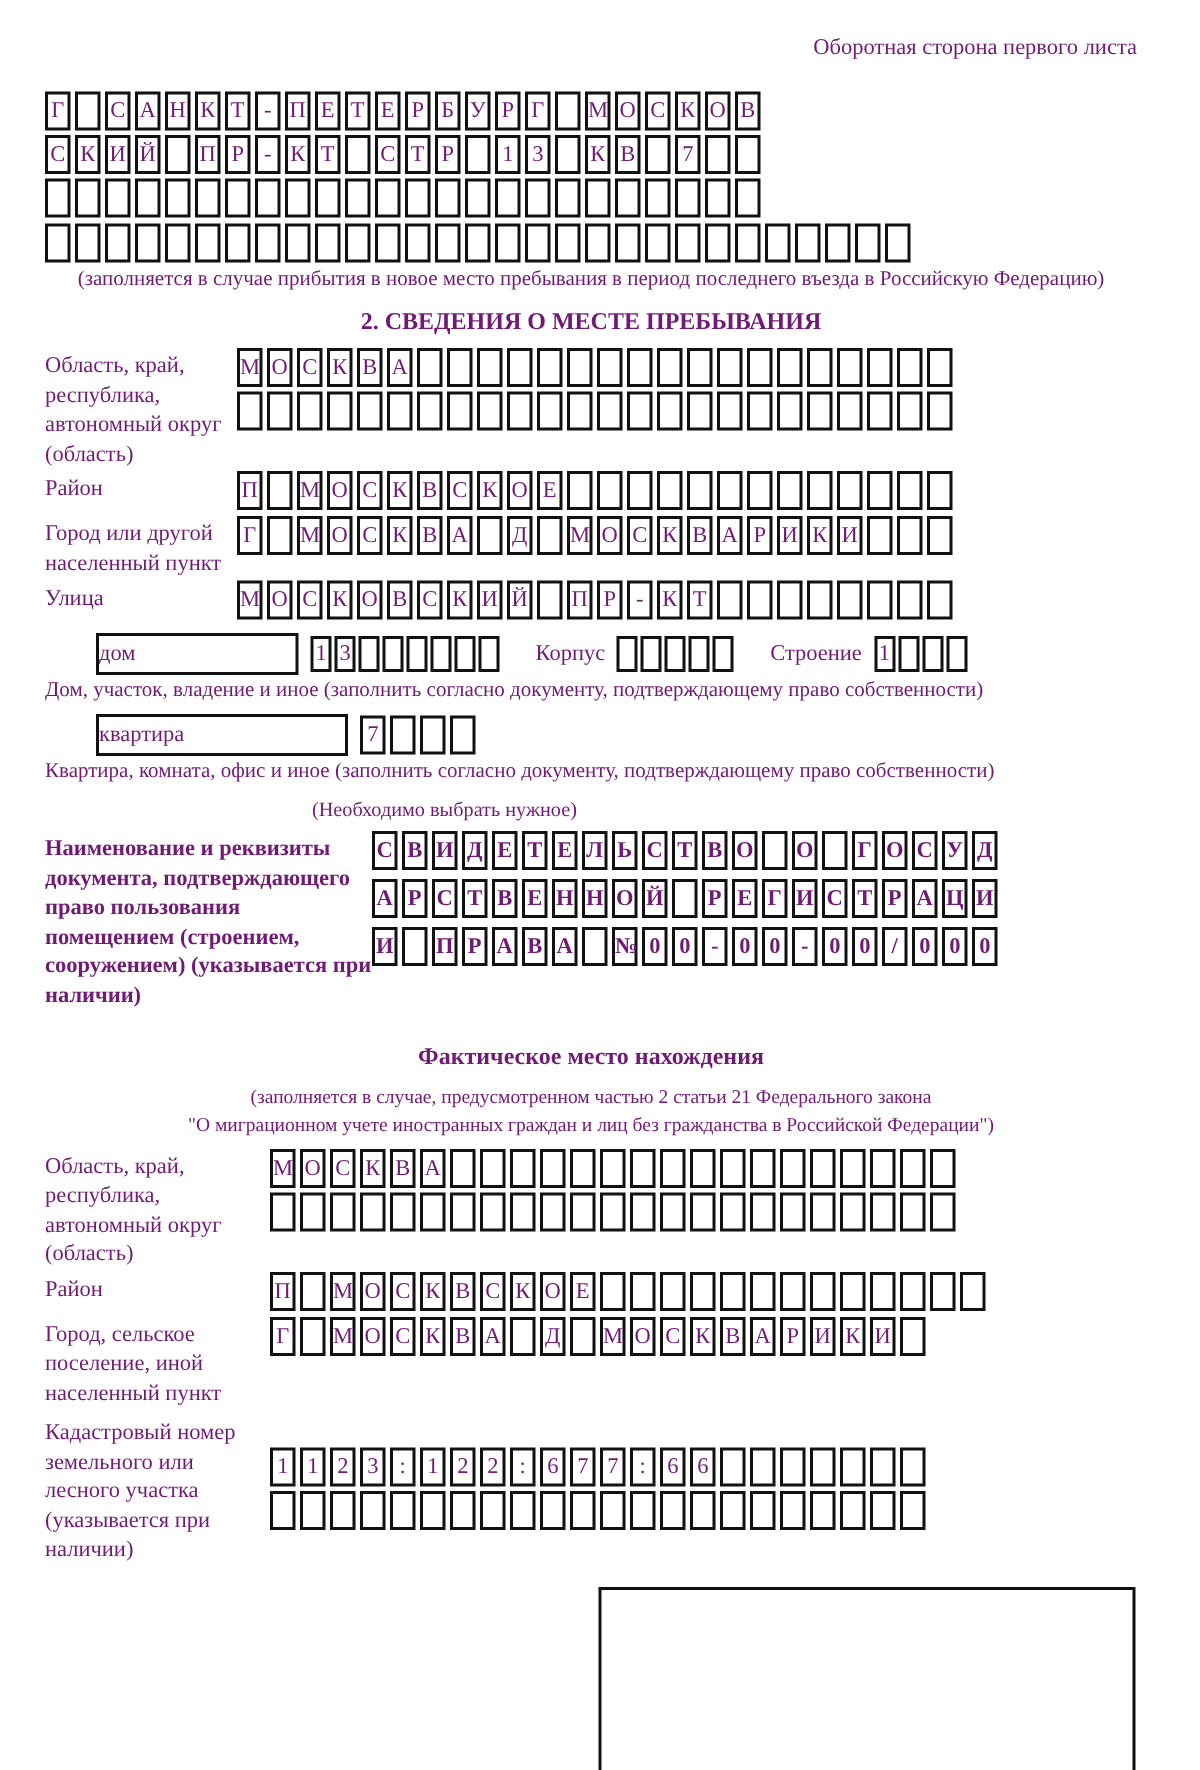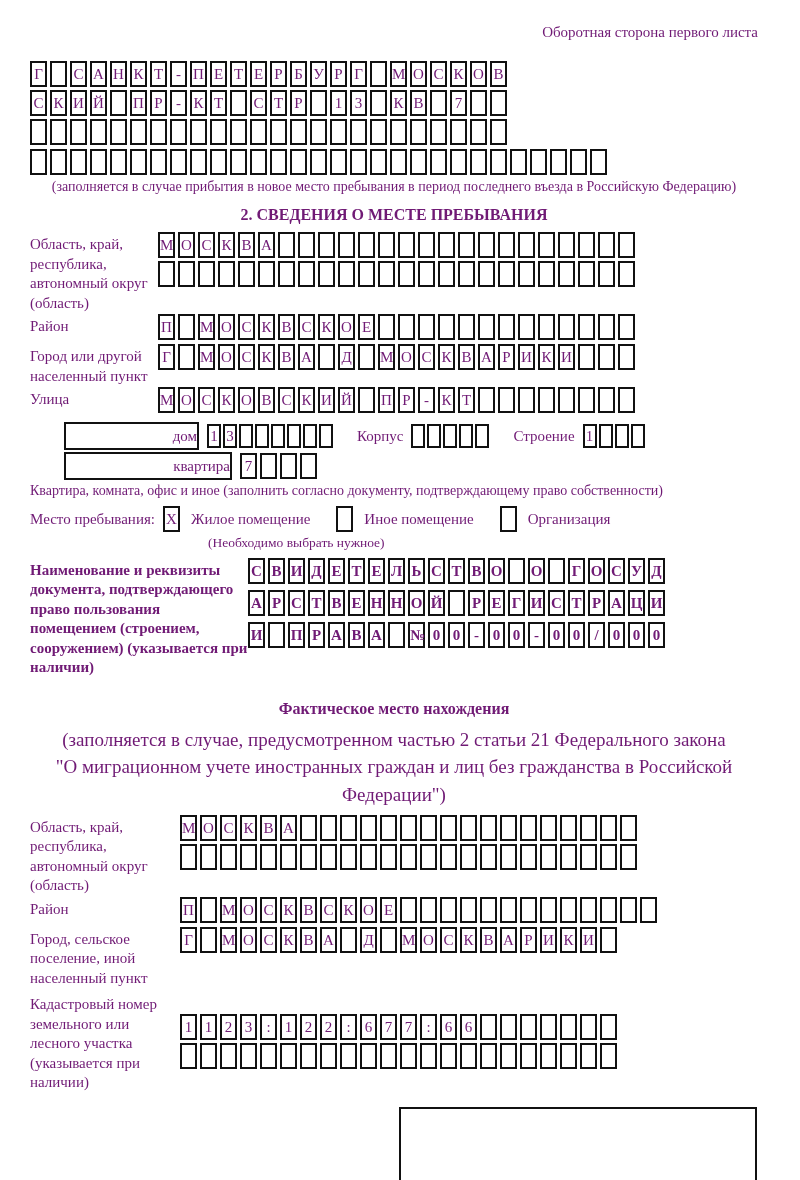--- a/index.html
+++ b/index.html
@@ -22,27 +22,27 @@
   .cell {
     display: inline-block; width: 17px; height: 26px; line-height: 23px;
     border: 2px solid #111; margin-right: 3px; text-align: center;
     font-size: 15px; font-family: "Liberation Serif", serif; vertical-align: top;
     background: #fff;
   }
   .sm .cell { width: 14px; height: 24px; line-height: 21px; margin-right: 2px; }
 
   .boxfield {
     display: inline-block; border: 2px solid #111; height: 28px; line-height: 25px;
-    text-align: right; font-size: 15px; vertical-align: top; background: #fff;
+    text-align: left; font-size: 15px; vertical-align: top; background: #fff;
   }
 
   .caption { font-size: 14px; line-height: 1.3; margin: 2px 0 6px 0; }
   .center { text-align: center; }
   .h-bold { text-align: center; font-weight: bold; font-size: 16px; margin: 10px 0 8px 0; }
-  .note-c { text-align: center; font-size: 19px; line-height: 1.45; margin-bottom: 6px; }
+  .note-c { text-align: center; font-size: 13px; line-height: 1.45; margin-bottom: 6px; }
 
   .inlinefields { font-size: 15px; display: flex; align-items: center; gap: 8px; margin: 10px 0 2px 0; flex-wrap: nowrap; }
   .inlinefields .cellrow { margin-bottom: 0; }
   .opt-label { margin-right: 18px; }
 
   .stamp-wrap { width: 400px; margin-left: 348px; margin-top: 14px; }
   .stamp-box { width: 358px; height: 172px; border: 2px solid #111; margin: 0 auto 6px auto; background: #fff; }
 </style>
 </head>
 <body>
@@ -87,36 +87,28 @@
     </div>
 
     <div class="inlinefields" style="margin-left:34px; margin-top:6px;">
       <span class="boxfield" style="width:135px;">дом</span>
       <span class="cellrow sm"><span class="cell">1</span><span class="cell">3</span><span class="cell"></span><span class="cell"></span><span class="cell"></span><span class="cell"></span><span class="cell"></span><span class="cell"></span></span>
       <span style="margin-left:14px;">Корпус</span>
       <span class="cellrow sm"><span class="cell"></span><span class="cell"></span><span class="cell"></span><span class="cell"></span><span class="cell"></span></span>
       <span style="margin-left:14px;">Строение</span>
       <span class="cellrow sm"><span class="cell">1</span><span class="cell"></span><span class="cell"></span><span class="cell"></span></span>
     </div>
+    <div class="caption">Дом, участок, владение и иное (заполнить согласно документу, подтверждающему право собственности)</div>
 
     <div class="inlinefields" style="margin-left:34px; margin-top:2px;">
       <span class="boxfield" style="width:168px;">квартира</span>
       <span class="cellrow"><span class="cell">7</span><span class="cell"></span><span class="cell"></span><span class="cell"></span></span>
     </div>
     <div class="caption">Квартира, комната, офис и иное (заполнить согласно документу, подтверждающему право собственности)</div>
 
-    <div class="inlinefields" style="margin-top:6px;">
-      <span>Место пребывания:</span>
-      <span class="cellrow"><span class="cell">X</span></span>
-      <span class="opt-label">Жилое помещение</span>
-      <span class="cellrow"><span class="cell"></span></span>
-      <span class="opt-label">Иное помещение</span>
-      <span class="cellrow"><span class="cell"></span></span>
-      <span class="opt-label">Организация</span>
-    </div>
     <div class="caption" style="margin-left:178px; font-size:13.5px;">(Необходимо выбрать нужное)</div>
 
     <div class="row" style="margin-top:4px;font-weight:bold;">
       <div class="label w218">Наименование и реквизиты документа, подтверждающего право пользования помещением (строением, сооружением) (указывается при наличии)</div>
       <div class="cellcol">
         <div class="cellrow" style="margin-bottom:6px;"><span class="cell">С</span><span class="cell">В</span><span class="cell">И</span><span class="cell">Д</span><span class="cell">Е</span><span class="cell">Т</span><span class="cell">Е</span><span class="cell">Л</span><span class="cell">Ь</span><span class="cell">С</span><span class="cell">Т</span><span class="cell">В</span><span class="cell">О</span><span class="cell"></span><span class="cell">О</span><span class="cell"></span><span class="cell">Г</span><span class="cell">О</span><span class="cell">С</span><span class="cell">У</span><span class="cell">Д</span></div>
         <div class="cellrow" style="margin-bottom:6px;"><span class="cell">А</span><span class="cell">Р</span><span class="cell">С</span><span class="cell">Т</span><span class="cell">В</span><span class="cell">Е</span><span class="cell">Н</span><span class="cell">Н</span><span class="cell">О</span><span class="cell">Й</span><span class="cell"></span><span class="cell">Р</span><span class="cell">Е</span><span class="cell">Г</span><span class="cell">И</span><span class="cell">С</span><span class="cell">Т</span><span class="cell">Р</span><span class="cell">А</span><span class="cell">Ц</span><span class="cell">И</span></div>
         <div class="cellrow"><span class="cell">И</span><span class="cell"></span><span class="cell">П</span><span class="cell">Р</span><span class="cell">А</span><span class="cell">В</span><span class="cell">А</span><span class="cell"></span><span class="cell">№</span><span class="cell">0</span><span class="cell">0</span><span class="cell">-</span><span class="cell">0</span><span class="cell">0</span><span class="cell">-</span><span class="cell">0</span><span class="cell">0</span><span class="cell">/</span><span class="cell">0</span><span class="cell">0</span><span class="cell">0</span></div>
       </div>
     </div>

